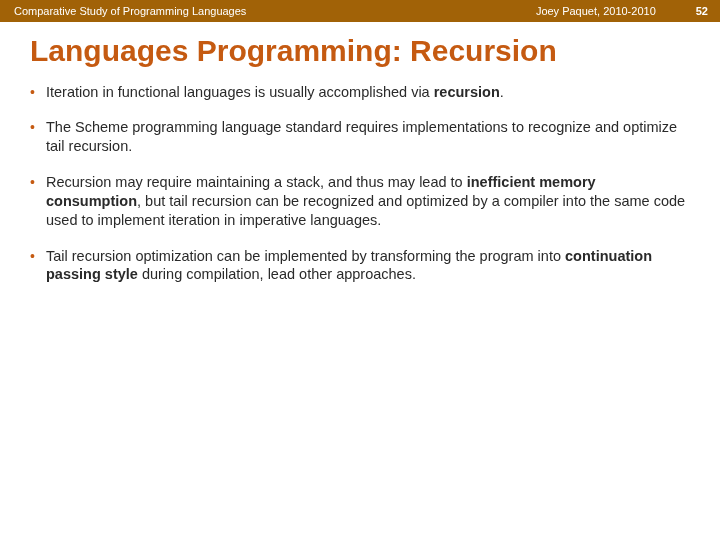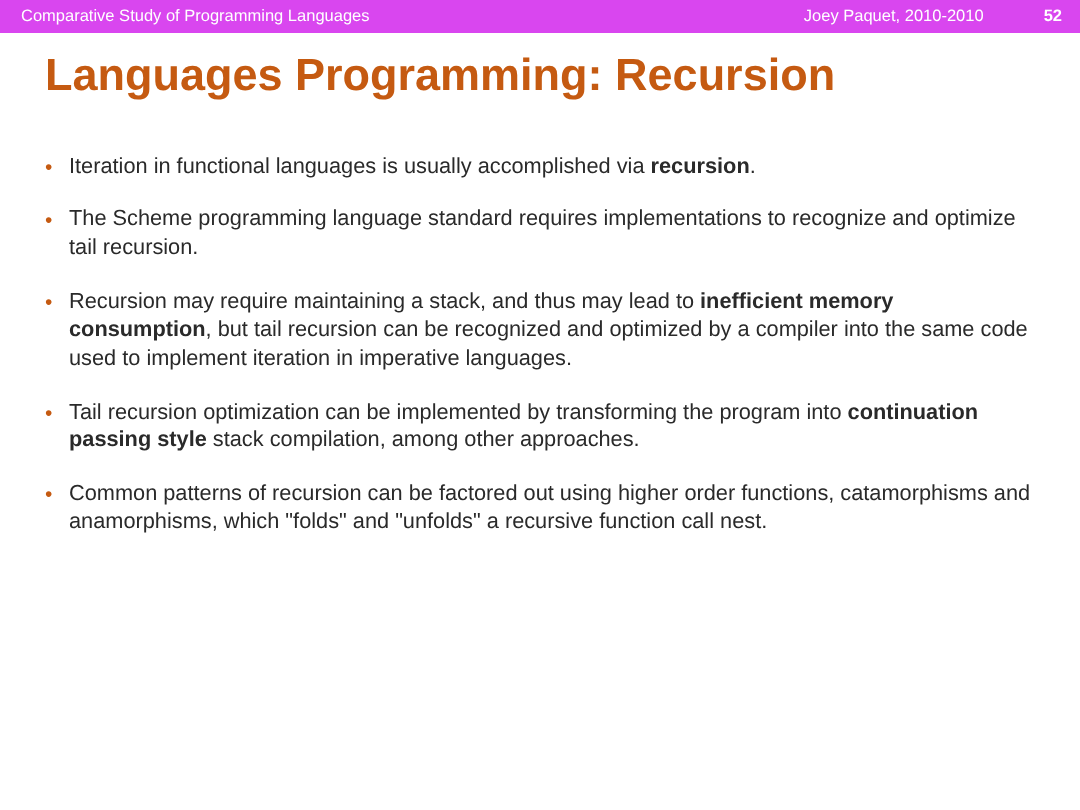--- a/index.html
+++ b/index.html
@@ -5,42 +5,42 @@
   * { margin: 0; padding: 0; box-sizing: border-box; }
   body {
     width: 720px;
     height: 540px;
     background: #ffffff;
     font-family: Arial, Helvetica, sans-serif;
     overflow: hidden;
     position: relative;
   }
   .header {
-    background: #d946ef;
+    background: #a16207;
     color: #ffffff;
     height: 22px;
     display: flex;
     align-items: center;
     font-size: 11px;
     padding: 0 12px 0 14px;
   }
   .header .course { flex: 0 0 auto; }
   .header .author { margin-left: auto; padding-right: 40px; }
   .header .page { flex: 0 0 auto; font-weight: bold; }
   .title {
     color: #c55a11;
     font-size: 30px;
     font-weight: bold;
     line-height: 1.15;
     padding: 12px 30px 14px 30px;
   }
   .content {
     padding: 0 30px 0 30px;
   }
-  ul { list-style: none; margin-top: 19px; }
+  ul { list-style: none; }
   li {
     position: relative;
     padding-left: 16px;
     font-size: 14.5px;
     line-height: 1.3;
     color: #2a2a2a;
     margin-bottom: 17px;
   }
   li::before {
     content: "•";
@@ -61,16 +61,15 @@
   <span class="page">52</span>
 </div>
 
 <div class="title">Languages Programming: Recursion</div>
 
 <div class="content">
   <ul>
     <li><span>Iteration in functional languages is usually accomplished via </span><b>recursion</b><span>.</span></li>
     <li><span>The Scheme programming language standard requires implementations to recognize and optimize tail recursion.</span></li>
     <li><span>Recursion may require maintaining a stack, and thus may lead to </span><b>inefficient memory consumption</b><span>, but tail recursion can be recognized and optimized by a compiler into the same code used to implement iteration in imperative languages.</span></li>
-    <li><span>Tail recursion optimization can be implemented by transforming the program into </span><b>continuation passing style</b><span> stack compilation, among other approaches.</span></li>
-    <li><span>Common patterns of recursion can be factored out using higher order functions, catamorphisms and anamorphisms, which "folds" and "unfolds" a recursive function call nest.</span></li>
+    <li><span>Tail recursion optimization can be implemented by transforming the program into </span><b>continuation passing style</b><span> during compilation, lead other approaches.</span></li>
   </ul>
 </div>
 
 </body></html>

